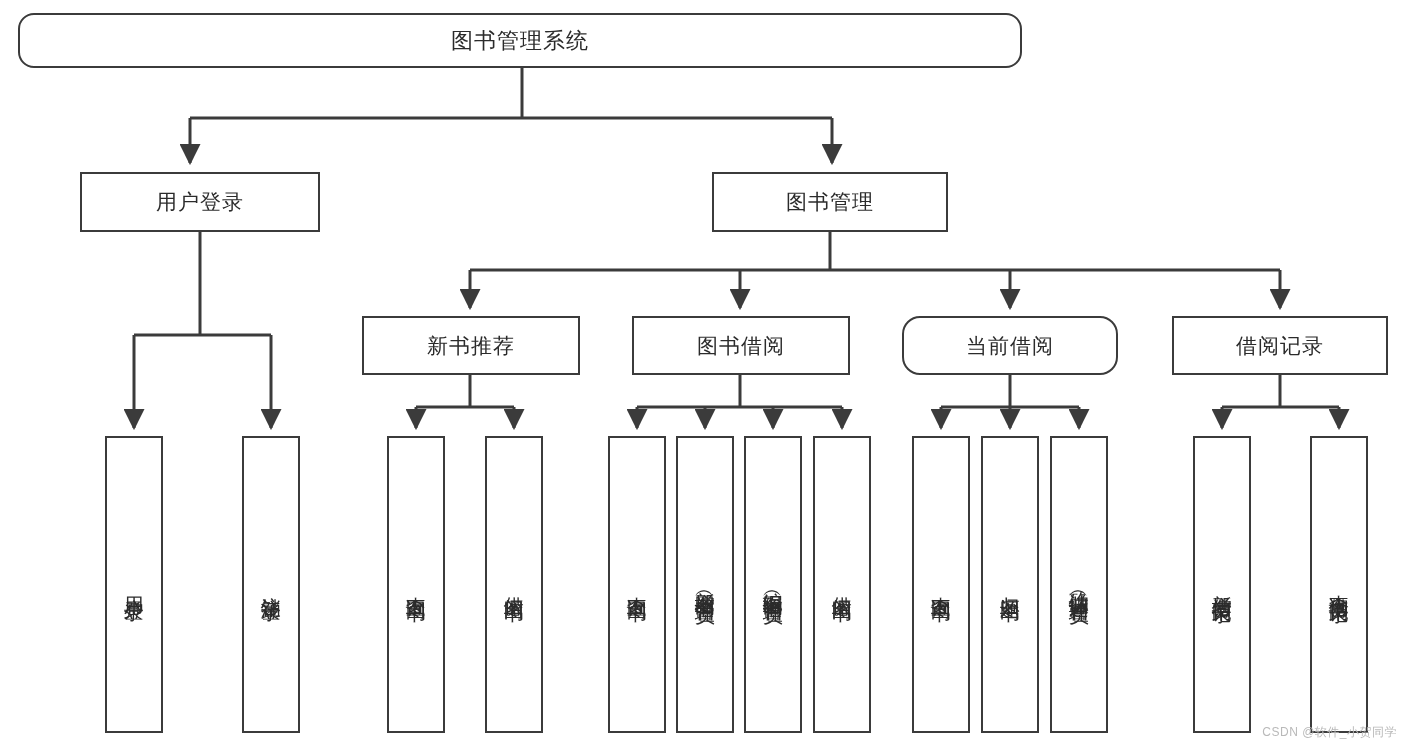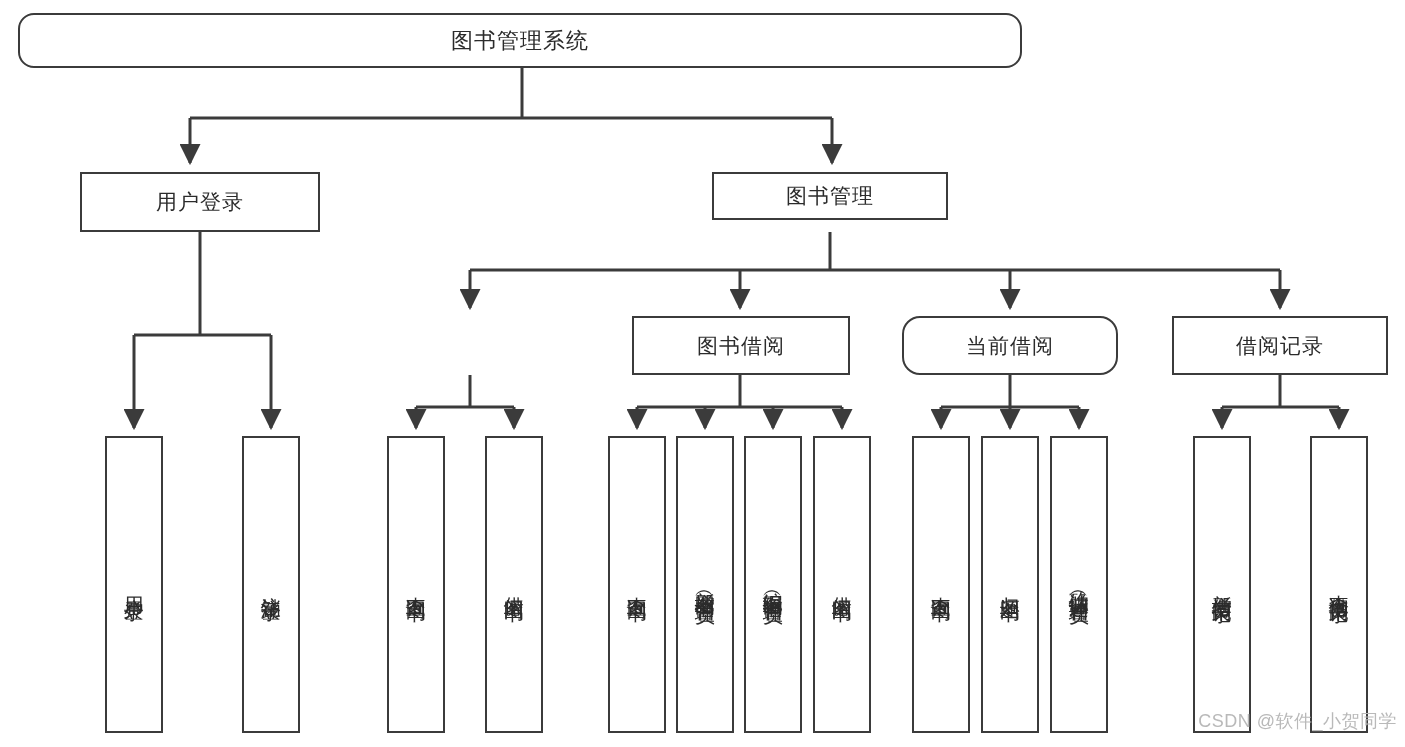--- a/index.html
+++ b/index.html
@@ -51,22 +51,22 @@
     text-orientation: upright;
     font-size: 20px;
     line-height: 1.22;
     letter-spacing: 2px;
     white-space: nowrap;
     color: #2b2b2b;
   }
   .watermark {
     position: absolute;
     right: 8px;
-    bottom: 14px;
-    font-size: 18px;
+    bottom: 6px;
+    font-size: 12px;
     color: #b9b9b9;
     letter-spacing: 0.5px;
     white-space: nowrap;
   }
 </style>
 </head>
 <body>
 
 <div id="canvas">
 
@@ -120,24 +120,27 @@
     </g>
   </svg>
 
   <div class="node root" style="left:18px; top:13px; width:1004px; height:55px;border-radius:16px;">
     <span>图书管理系统</span>
   </div>
 
   <div class="node h" style="left:80px; top:172px; width:240px; height:60px;">
     <span>用户登录</span>
   </div>
-  <div class="node h" style="left:712px; top:172px; width:236px; height:48px;">
+  <div class="node h" style="left:712px; top:172px; width:236px; height:60px;">
     <span>图书管理</span>
   </div>
 
+  <div class="node h" style="left:362px; top:316px; width:218px; height:59px;">
+    <span>新书推荐</span>
+  </div>
   <div class="node h" style="left:632px; top:316px; width:218px; height:59px;">
     <span>图书借阅</span>
   </div>
   <div class="node h" style="left:902px; top:316px; width:216px; height:59px;border-radius:18px;">
     <span>当前借阅</span>
   </div>
   <div class="node h" style="left:1172px; top:316px; width:216px; height:59px;">
     <span>借阅记录</span>
   </div>
 

